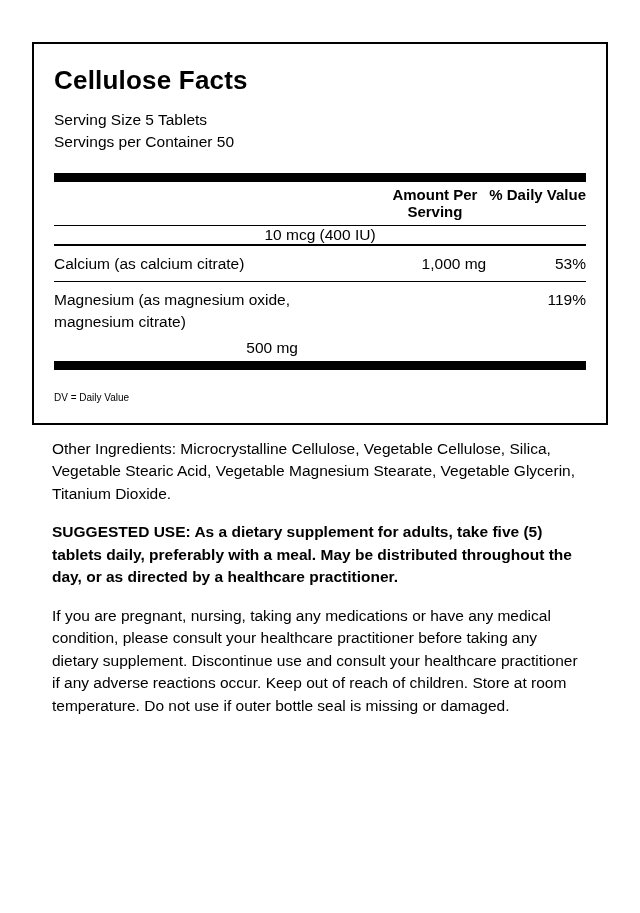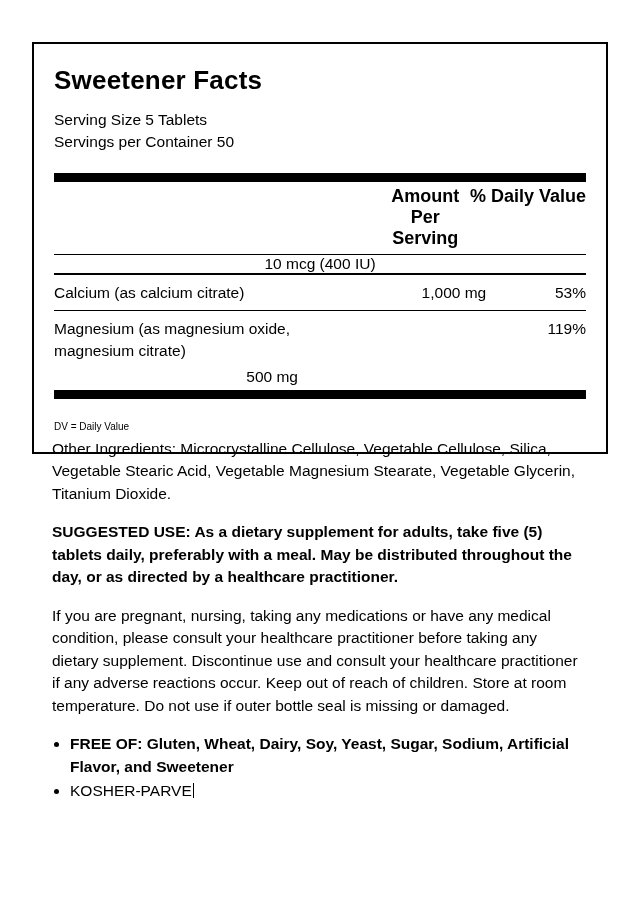--- a/index.html
+++ b/index.html
@@ -58,21 +58,21 @@
     border-collapse: collapse;
     font-size: 15.5px;
   }
   .sf-table td {
     padding: 0;
     vertical-align: top;
   }
   .hdr-row td {
     padding: 4px 0 5px 0;
     font-weight: bold;
-    font-size: 18px;
+    font-size: 15px;
   }
   .hdr-amount {
     text-align: center;
     padding-left: 18px !important;
   }
   .hdr-dv {
     text-align: center;
     white-space: nowrap;
   }
   .nutri-row td {
@@ -126,21 +126,21 @@
     margin-left: 1px;
   }
 </style>
 </head>
 <body>
 
 <div class="page">
 
   <div class="sf-panel">
 
-    <div class="sf-title">Sweetener Facts</div>
+    <div class="sf-title">Cellulose Facts</div>
 
     <div class="sf-serving">
       <div>Serving Size 5 Tablets</div>
       <div>Servings per Container 50</div>
     </div>
 
     <div class="rule-thick"></div>
 
     <table class="sf-table">
       <tbody>
@@ -197,19 +197,15 @@
   </div>
 
   <div class="body-copy">
 
     <p class="para">Other Ingredients: Microcrystalline Cellulose, Vegetable Cellulose, Silica, Vegetable Stearic Acid, Vegetable Magnesium Stearate, Vegetable Glycerin, Titanium Dioxide.</p>
 
     <p class="para bold">SUGGESTED USE: As a dietary supplement for adults, take five (5) tablets daily, preferably with a meal. May be distributed throughout the day, or as directed by a healthcare practitioner.</p>
 
     <p class="para">If you are pregnant, nursing, taking any medications or have any medical condition, please consult your healthcare practitioner before taking any dietary supplement. Discontinue use and consult your healthcare practitioner if any adverse reactions occur. Keep out of reach of children. Store at room temperature. Do not use if outer bottle seal is missing or damaged.</p>
 
-    <ul class="free-list">
-      <li class="bold">FREE OF: Gluten, Wheat, Dairy, Soy, Yeast, Sugar, Sodium, Artificial Flavor, and Sweetener</li>
-      <li><span>KOSHER-PARVE</span><span class="caret"></span></li>
-    </ul>
   </div>
 
 </div>
 
 </body></html>

